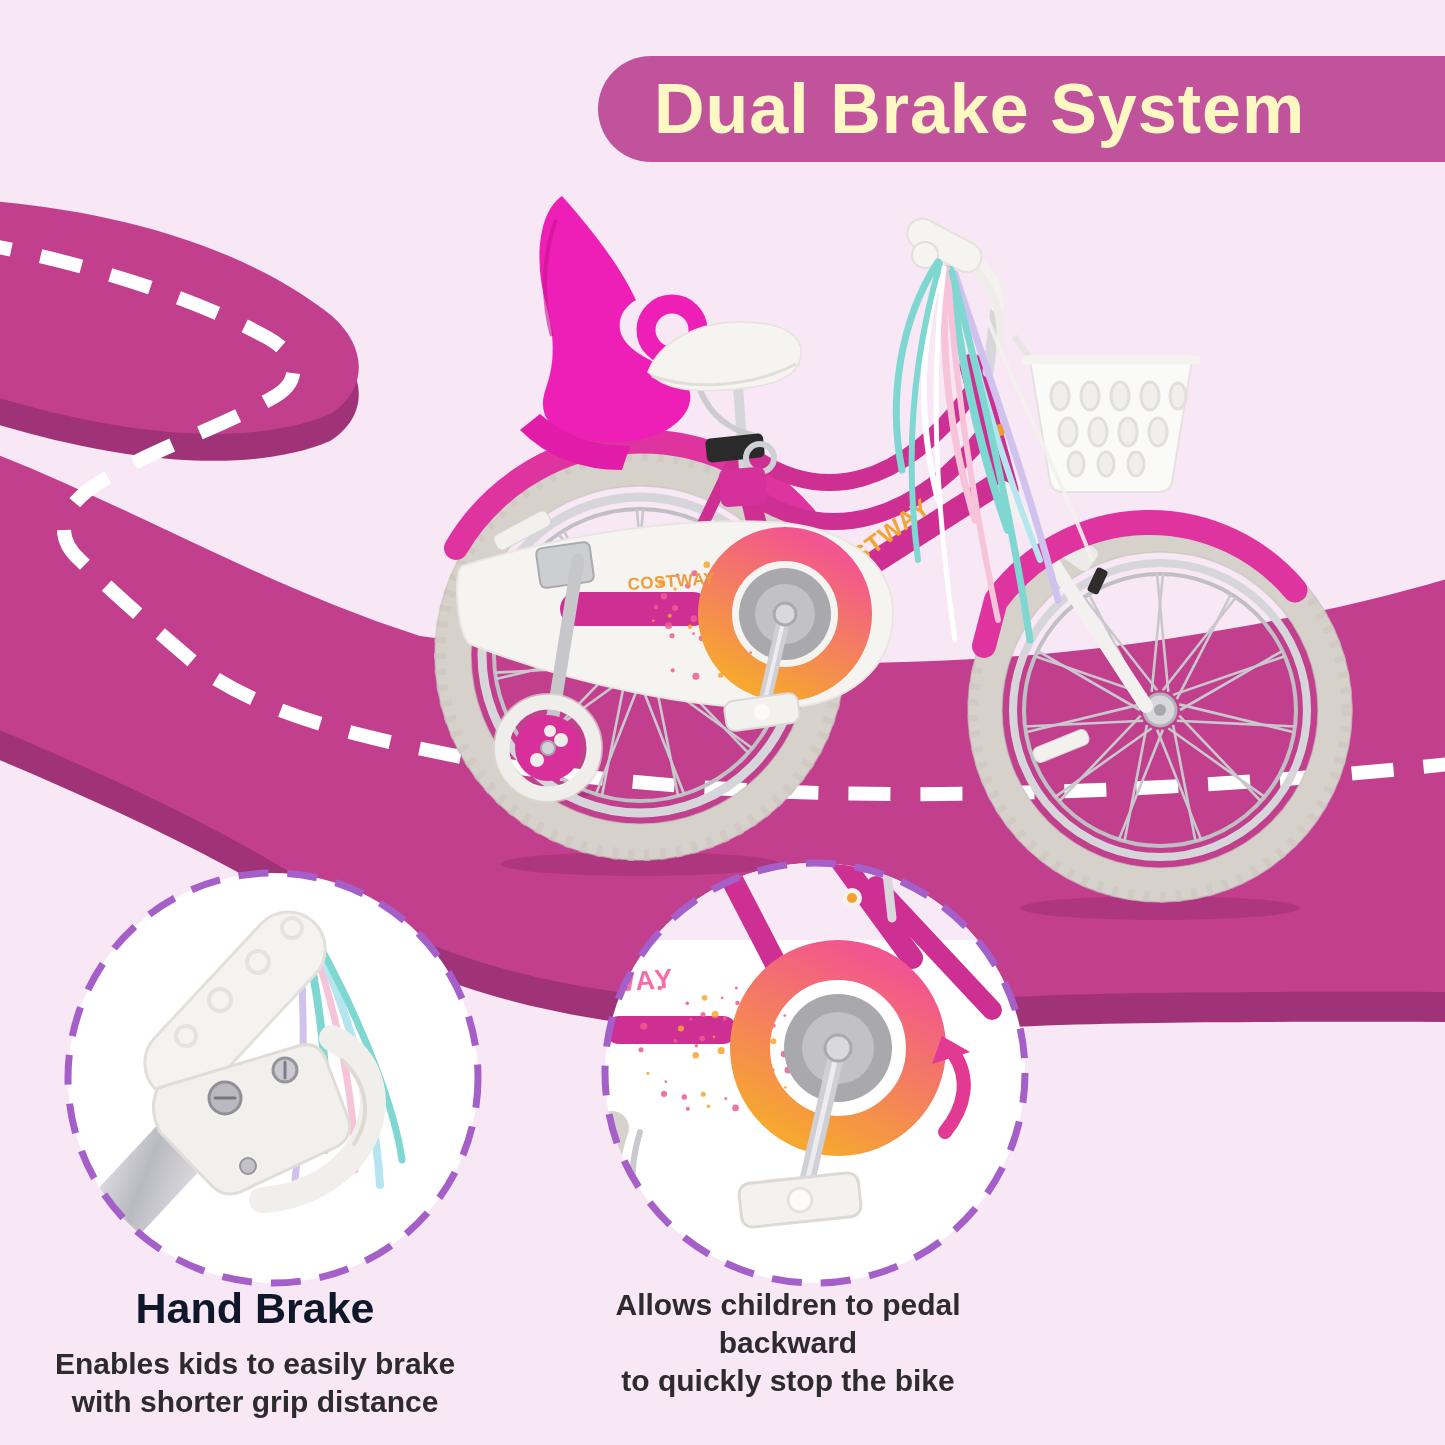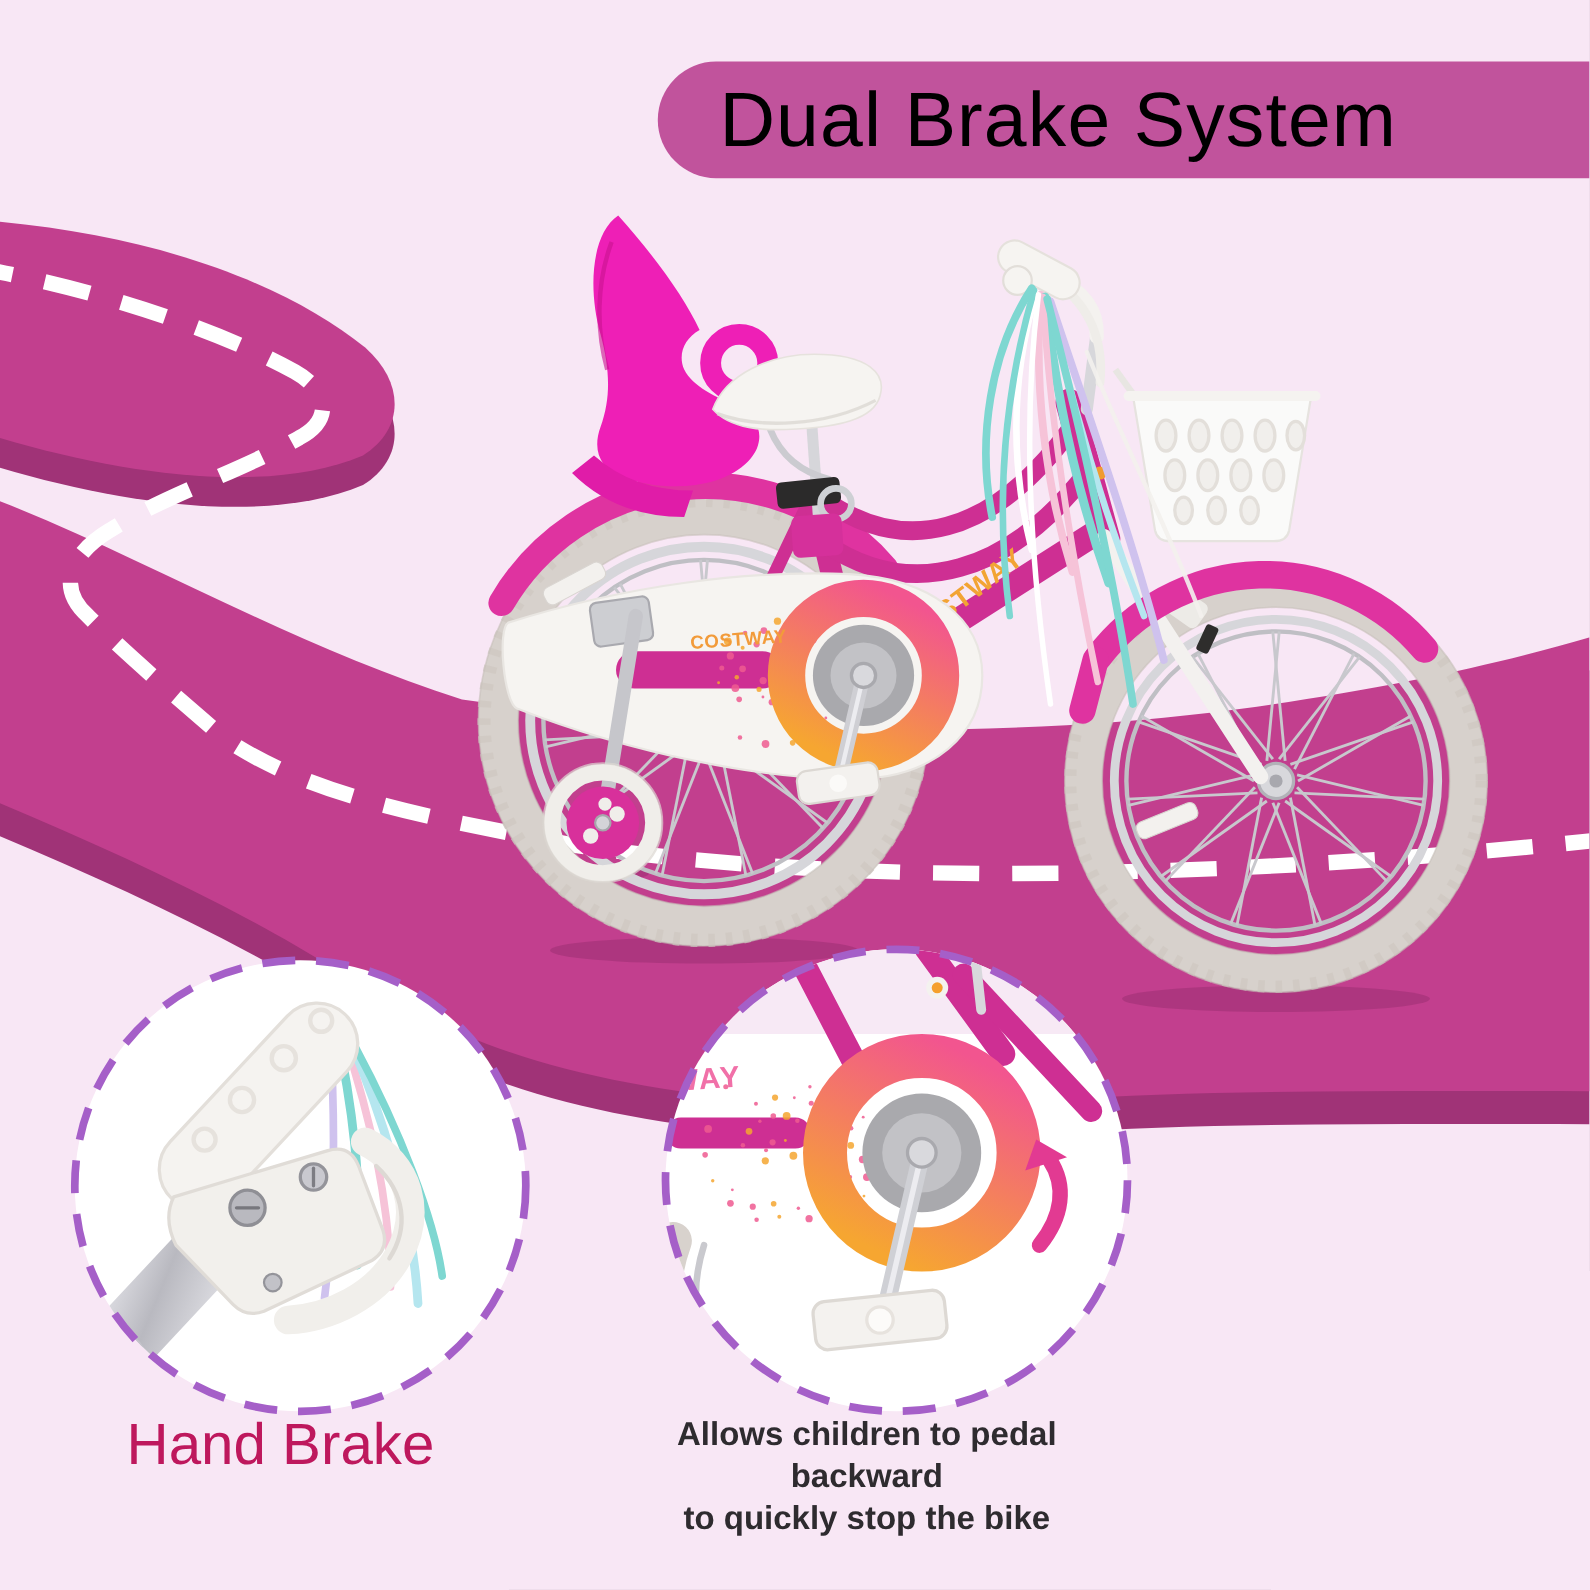--- a/index.html
+++ b/index.html
@@ -8,26 +8,26 @@
     background:#f8e7f5;font-family:"Liberation Sans",sans-serif;
   }
   .stage svg{position:absolute;left:0;top:0;width:1445px;height:1445px;}
   .banner{
     position:absolute;left:598px;top:56px;width:900px;height:106px;
     background:#c1539c;border-radius:56px 0 0 56px;
     display:flex;align-items:center;padding-left:56px;box-sizing:border-box;
     z-index:30;
   }
   .banner .banner-text{
-    color:#000000;font-size:70px;font-weight:normal;letter-spacing:1px;white-space:nowrap;
+    color:#fef9c3;font-size:70px;font-weight:bold;letter-spacing:1px;white-space:nowrap;
   }
   .feature{position:absolute;text-align:center;z-index:40;}
   .feature-left{left:30px;top:1286px;width:450px;}
   .feature-right{left:558px;top:1286px;width:460px;}
-  .feature-title{font-size:53px;font-weight:normal;color:#be185d;line-height:1.05;margin:0 0 14px 0;}
+  .feature-title{font-size:43px;font-weight:bold;color:#0f172a;line-height:1.05;margin:0 0 14px 0;}
   .feature-desc{font-size:30px;font-weight:600;color:#2e2b2f;line-height:1.26;margin:0;}
   .spokes line{stroke:#c8c8cd;stroke-width:2.6;}
   text.logo{font-family:"Liberation Sans",sans-serif;font-weight:bold;}
 </style>
 </head>
 <body>
 
 <div class="stage">
 
 <svg viewBox="0 0 1445 1445">
@@ -418,20 +418,24 @@
     <circle cx="815" cy="1073" r="210" fill="none" stroke="#a55fc8" stroke-width="7" stroke-dasharray="30 19"></circle>
   </g>
 </svg>
 
   <div class="banner">
     <span class="banner-text">Dual Brake System</span>
   </div>
 
   <div class="feature feature-left">
     <p class="feature-title">Hand Brake</p>
+    <p class="feature-desc">
+      <span>Enables kids to easily brake</span><br>
+      <span>with shorter grip distance</span>
+    </p>
   </div>
 
   <div class="feature feature-right">
     <p class="feature-desc">
       <span>Allows children to pedal backward</span><br>
       <span>to quickly stop the bike</span>
     </p>
   </div>
 </div>
 

